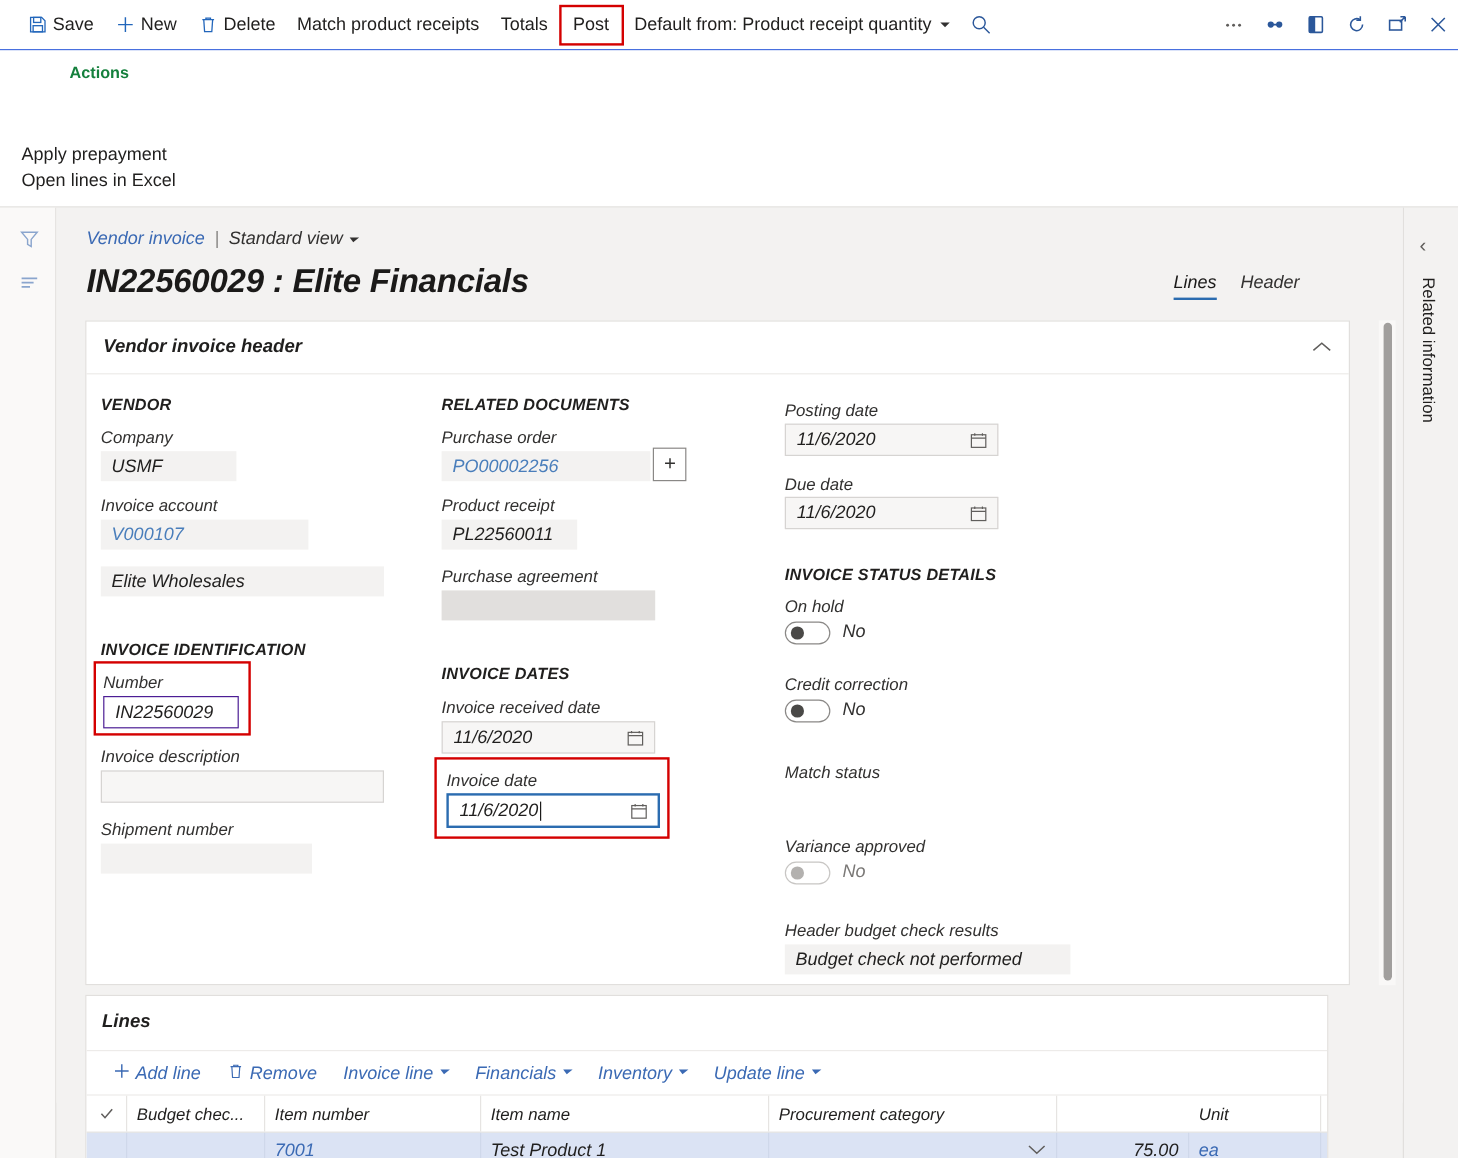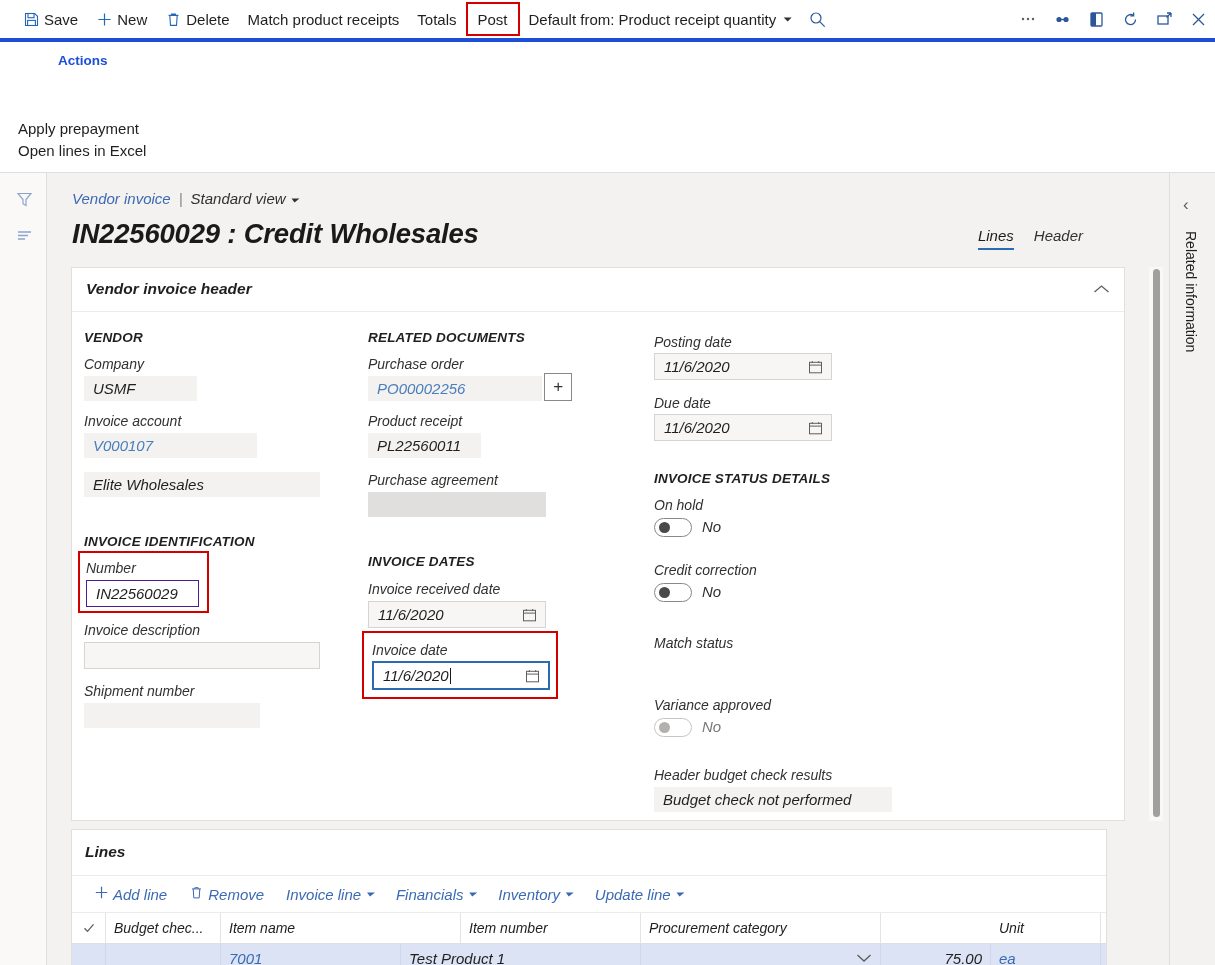--- a/index.html
+++ b/index.html
@@ -17,21 +17,21 @@
     background: #ffffff;
   }
 
   
   .cmdbar {
     position: absolute; left: 0; top: 0;
     width: 1215px; height: 42px;
     background: #ffffff;
     display: flex; align-items: center;
     padding-left: 14px;
-    border-bottom: 4px solid #1d4ed8;
+    border-bottom: 1px solid #1d4ed8;
   }
   .cmd-btn {
     display: flex; align-items: center;
     gap: 4px;
     height: 32px;
     padding: 0 9px;
     font-size: 15px;
     color: #201f1e;
     cursor: default;
     white-space: nowrap;
@@ -52,21 +52,21 @@
   .cmd-caret { font-size: 11px; color: #323130; margin-left: 3px; }
 
   
   .actions-pane {
     position: absolute; left: 0; top: 42px;
     width: 1215px; height: 128px;
     background: #ffffff;
   }
   .actions-title {
     position: absolute; left: 58px; top: 11px;
-    font-size: 13.5px; font-weight: bold; color: #1d4ed8;
+    font-size: 13.5px; font-weight: bold; color: #15803d;
   }
   .actions-link {
     position: absolute; left: 18px;
     font-size: 15px; color: #201f1e; cursor: default;
   }
   .actions-link.l1 { top: 78px; }
   .actions-link.l2 { top: 100px; }
   .pane-collapse {
     position: absolute; right: 15px; top: 150px;
     width: 26px; height: 16px;
@@ -473,21 +473,21 @@
     <div class="content">
 
       <div class="breadcrumb">
         <span class="bc-link">Vendor invoice</span>
         <span class="bc-sep">|</span>
         <span class="bc-view">
           <span>Standard view</span><span class="cv">⏷</span>
         </span>
       </div>
 
-      <div class="page-title">IN22560029 : Credit Wholesales</div>
+      <div class="page-title">IN22560029 : Elite Financials</div>
 
       <div class="tabs">
         <div class="tab active">Lines</div>
         <div class="tab">Header</div>
       </div>
 
       <div class="card">
         <div class="card-head">
           <div class="card-head-title">Vendor invoice header</div>
           <div class="card-head-chev">
@@ -648,22 +648,22 @@
           </div>
         </div>
 
         <div class="grid-header">
           <div class="gh w-check">
             <svg width="14" height="14" viewBox="0 0 14 14">
                 <path d="M2.5 7.2l3 3.2 6-7" fill="none" stroke="#605e5c" stroke-width="1.3"></path>
               </svg>
           </div>
           <div class="gh w-budget">Budget chec...</div>
+          <div class="gh w-itemnum">Item number</div>
           <div class="gh w-itemname">Item name</div>
-          <div class="gh w-itemnum">Item number</div>
           <div class="gh w-proc">Procurement category</div>
           <div class="gh w-qty num">Quantity</div>
           <div class="gh w-unit">Unit</div>
         </div>
 
         <div class="grid-row">
           <div class="gc w-check"></div>
           <div class="gc w-budget"></div>
           <div class="gc w-itemnum link">7001</div>
           <div class="gc w-itemname">Test Product 1</div>

